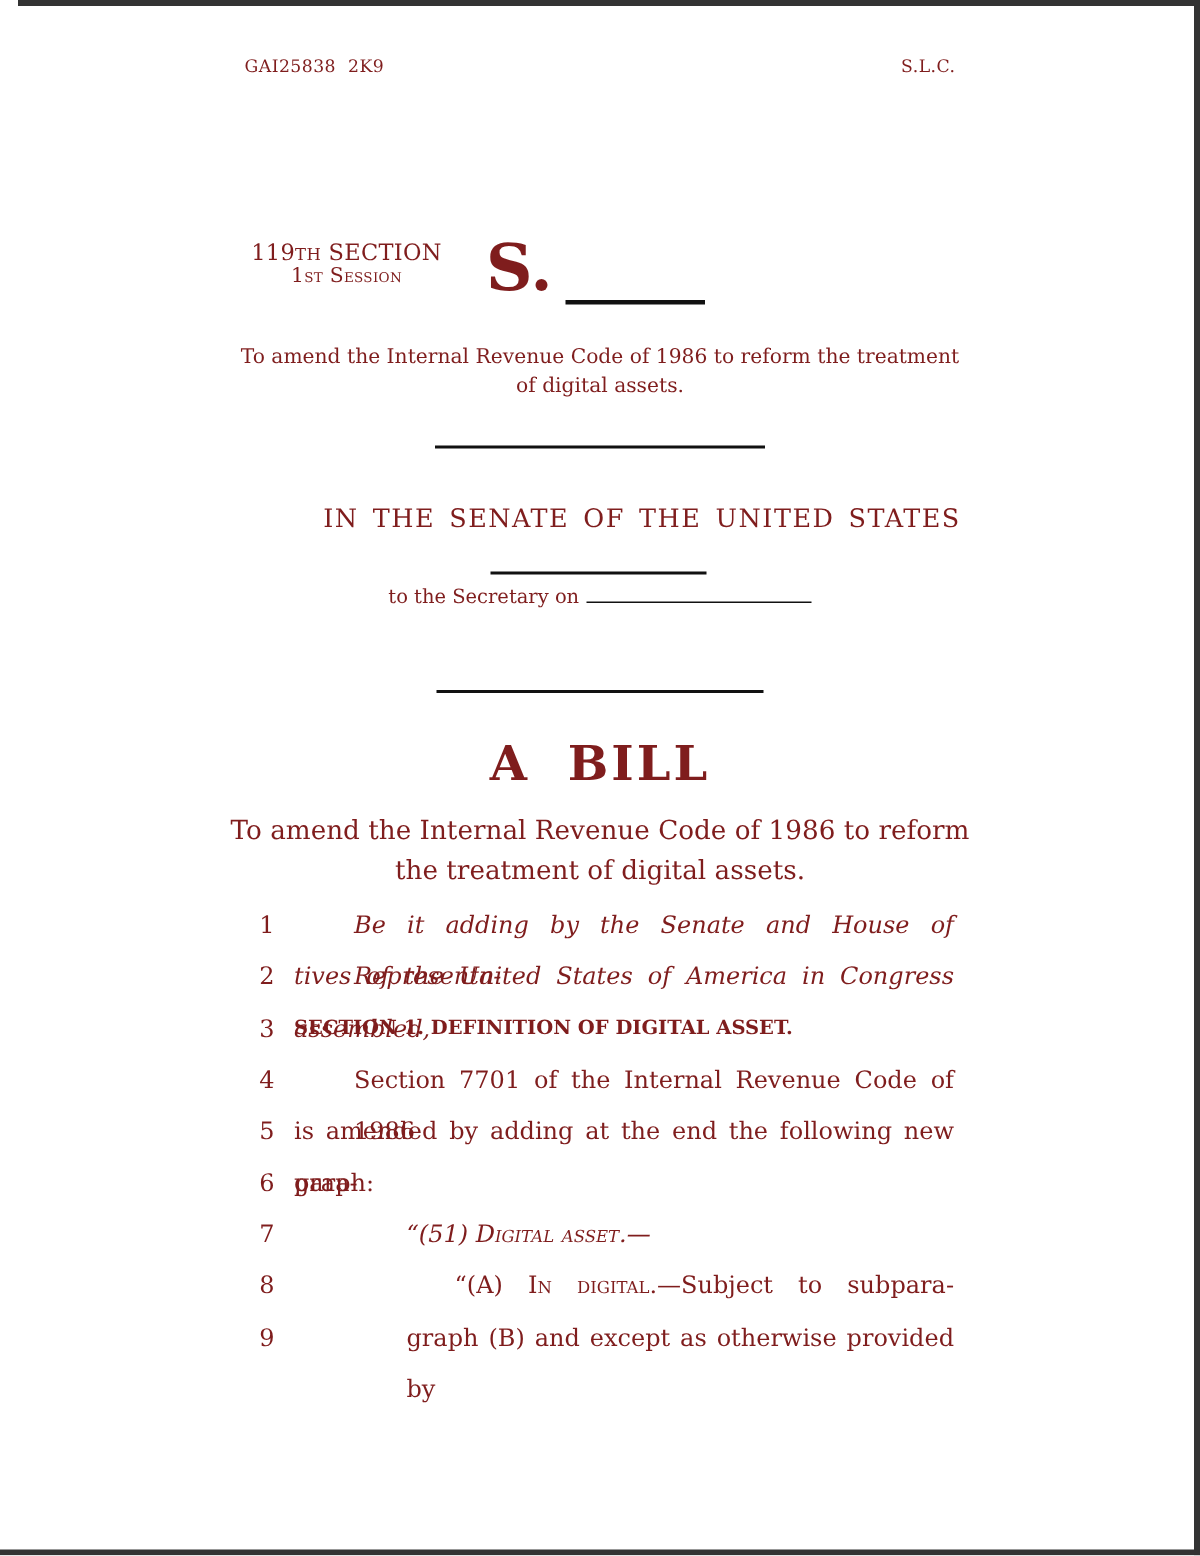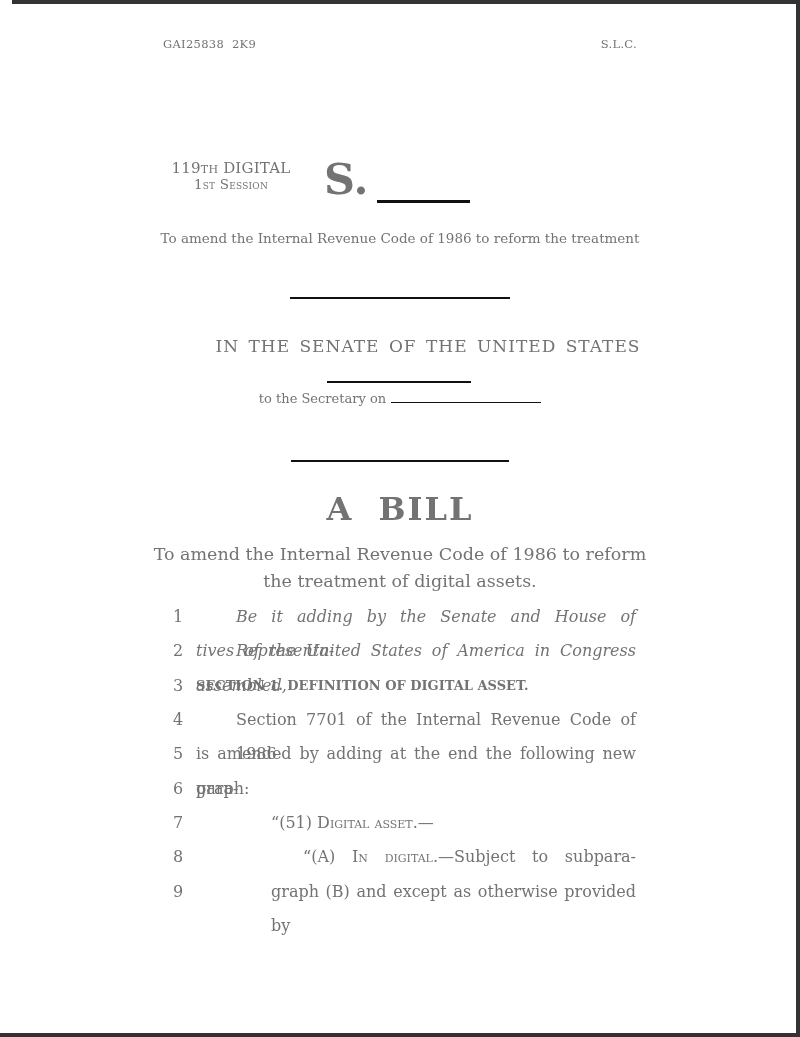--- a/index.html
+++ b/index.html
@@ -1,21 +1,21 @@
 <!DOCTYPE html>
 <html><head>
 <meta charset="utf-8">
 <style>
   html, body { margin: 0; padding: 0; background: #ffffff; }
   .page {
     position: relative;
     width: 800px;
     height: 1037px;
     background: #ffffff;
-    color: #737373;
+    color: #7f1d1d;
     font-family: "DejaVu Serif", serif;
     overflow: hidden;
   }
   
   .border-top    { position: absolute; left: 12px; top: 0; right: 0; height: 4px; background: #333333; }
   .border-right  { position: absolute; right: 0; top: 0; width: 4px; height: 100%; background: #333333; }
   .border-bottom { position: absolute; left: 0; bottom: 0; width: 100%; height: 4px; background: #333333; }
 
   .sc { font-variant: small-caps; }
 
@@ -98,29 +98,30 @@
   <div class="border-top"></div>
   <div class="border-right"></div>
   <div class="border-bottom"></div>
 
   <div class="header-row">
     <span class="header-left">GAI25838 2K9</span>
     <span class="header-right">S.L.C.</span>
   </div>
 
   <div class="congress-lines">
-    <div class="congress-line">119th DIGITAL</div>
+    <div class="congress-line">119th SECTION</div>
     <div class="session-line">1st Session</div>
   </div>
 
   <div class="bill-letter">S.</div>
   <div class="bill-number-blank"></div>
 
   <div class="measure-title">
     <div>To amend the Internal Revenue Code of 1986 to reform the treatment</div>
+    <div>of digital assets.</div>
   </div>
 
   <div class="rule rule-1"></div>
 
   <div class="senate-heading">IN THE SENATE OF THE UNITED STATES</div>
 
   <div class="rule rule-2"></div>
 
   <div class="sponsor-block">
     <div><span>to the Secretary on</span><span class="committee-blank"></span></div>
@@ -155,21 +156,21 @@
       <div class="line-row">
         <span class="line-num">5</span>
         <div class="line-text justify" style="padding-left: 0px;"><span>is amended by adding at the end the following new para-</span></div>
       </div>
       <div class="line-row">
         <span class="line-num">6</span>
         <div class="line-text left" style="padding-left: 0px;"><span>graph:</span></div>
       </div>
       <div class="line-row">
         <span class="line-num">7</span>
-        <div class="line-text left" style="padding-left: 75px;"><span>“(51) </span><span class="sc">Digital asset</span><span>.—</span></div>
+        <div class="line-text left" style="padding-left: 75px; font-style: italic;"><span>“(51) </span><span class="sc">Digital asset</span><span>.—</span></div>
       </div>
       <div class="line-row">
         <span class="line-num">8</span>
         <div class="line-text justify" style="padding-left: 107px;"><span>“(A) </span><span class="sc">In digital</span><span>.—Subject to subpara-</span></div>
       </div>
       <div class="line-row">
         <span class="line-num">9</span>
         <div class="line-text justify" style="padding-left: 75px;"><span>graph (B) and except as otherwise provided by</span></div>
       </div>
     </div>

